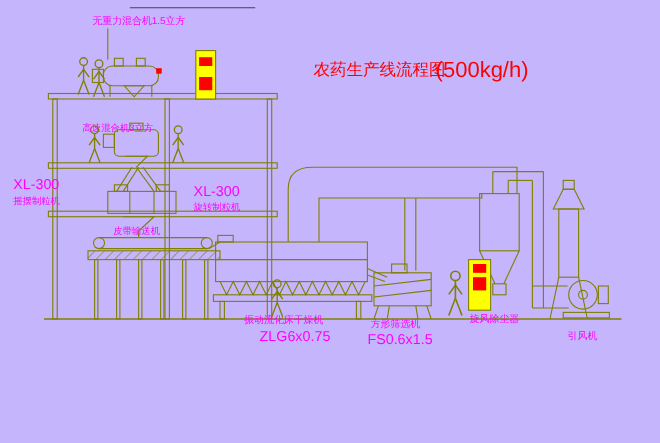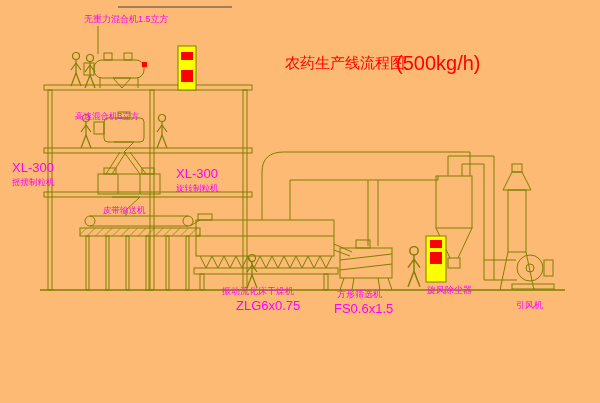--- a/index.html
+++ b/index.html
@@ -1,16 +1,16 @@
 <!DOCTYPE html>
 <html><head>
 <meta charset="utf-8">
 <style>
   html,body{margin:0;padding:0;background:#ffffff;}
-  #stage{position:relative;width:600px;height:403px;background:#fdba74;overflow:hidden;
+  #stage{position:relative;width:600px;height:403px;background:#c4b5fd;overflow:hidden;
          font-family:"Liberation Sans",sans-serif;}
   svg{position:absolute;left:0;top:0;}
   .ln{stroke:#7f7f00;fill:none;stroke-width:1;}
   .ln2{stroke:#7f7f00;fill:none;stroke-width:1.4;}
   .dk{stroke:#444444;fill:none;stroke-width:1;}
   .fy{fill:#ffff00;stroke:#7f7f00;stroke-width:1;}
   .fr{fill:#ff0000;stroke:none;}
   text{font-family:"Liberation Sans",sans-serif;}
   .t-mag{fill:#ff00ff;stroke:none;}
   .t-red{fill:#ff0000;stroke:none;}

